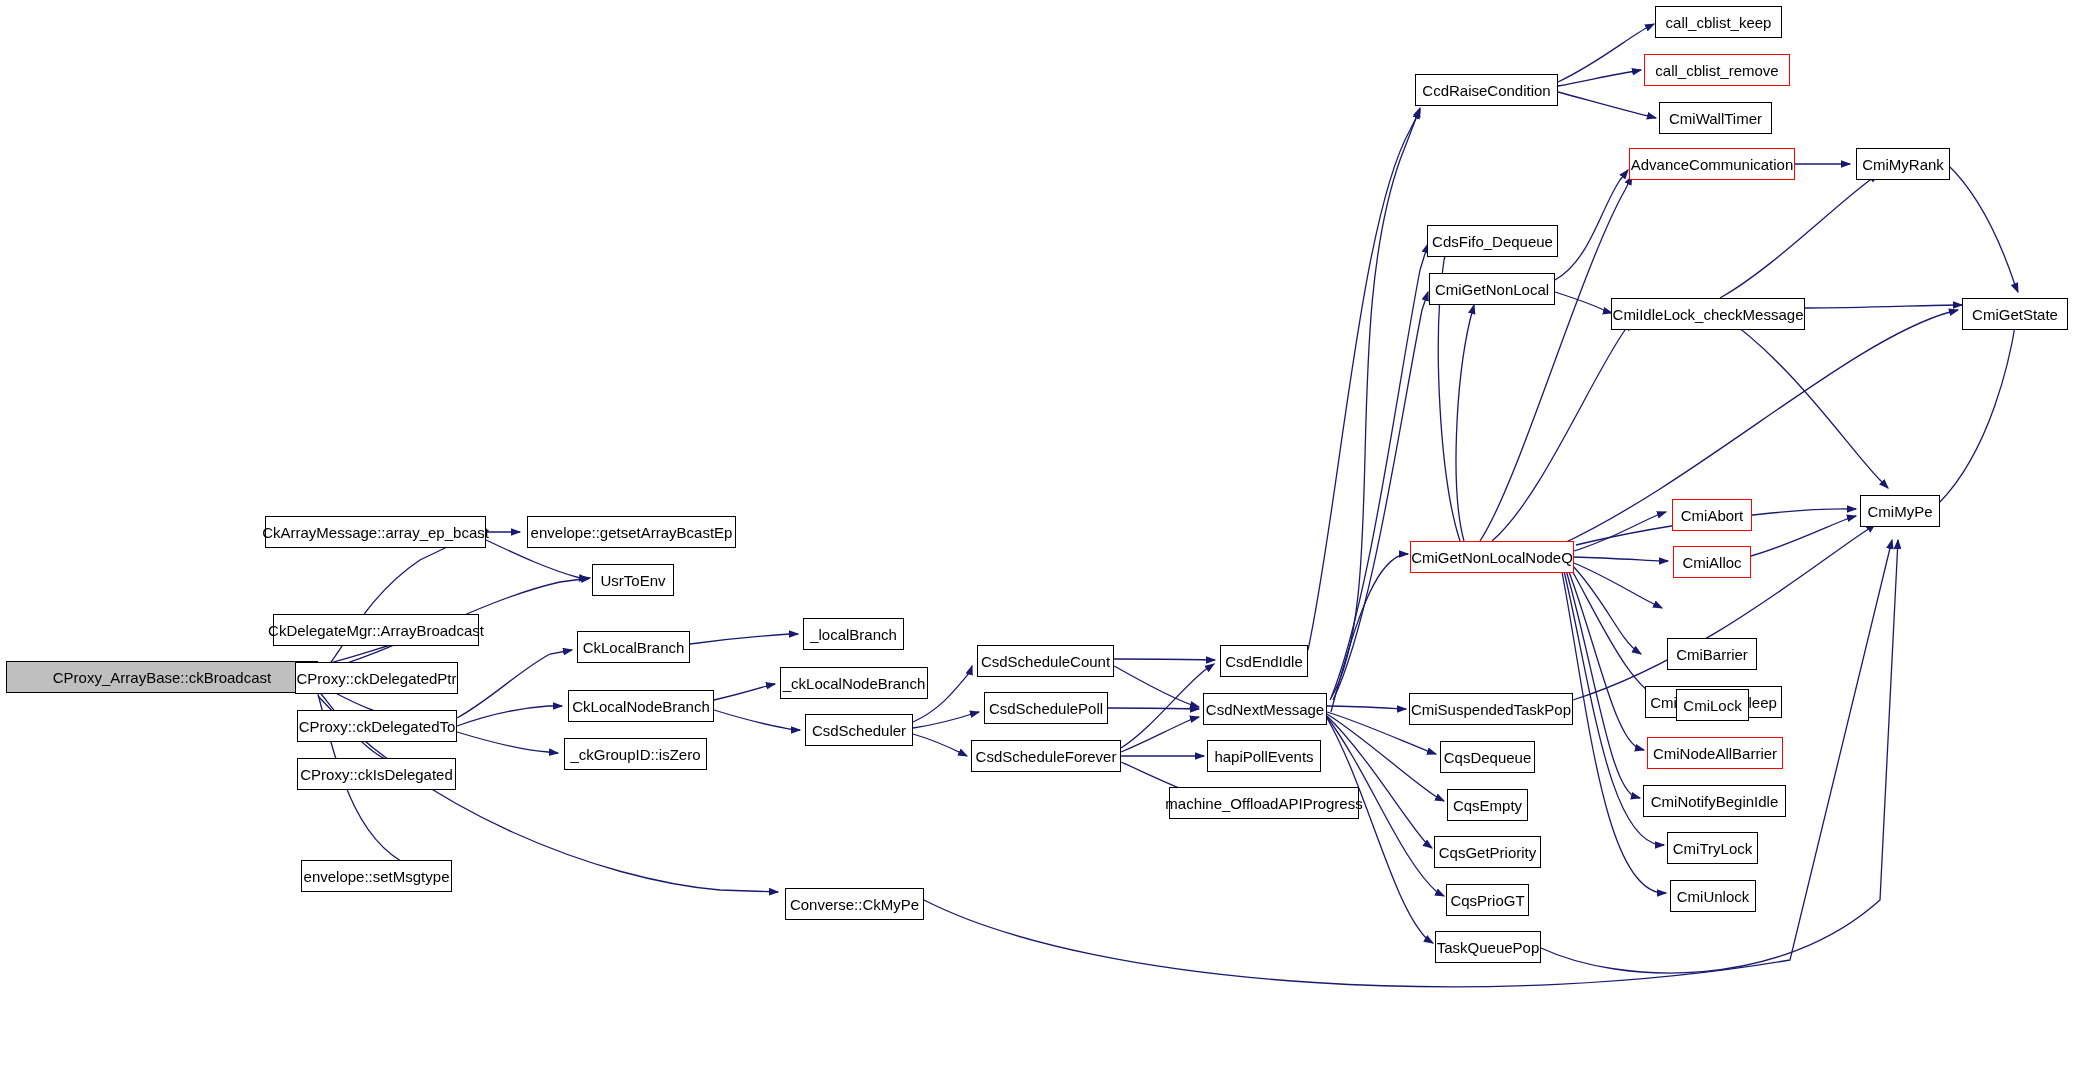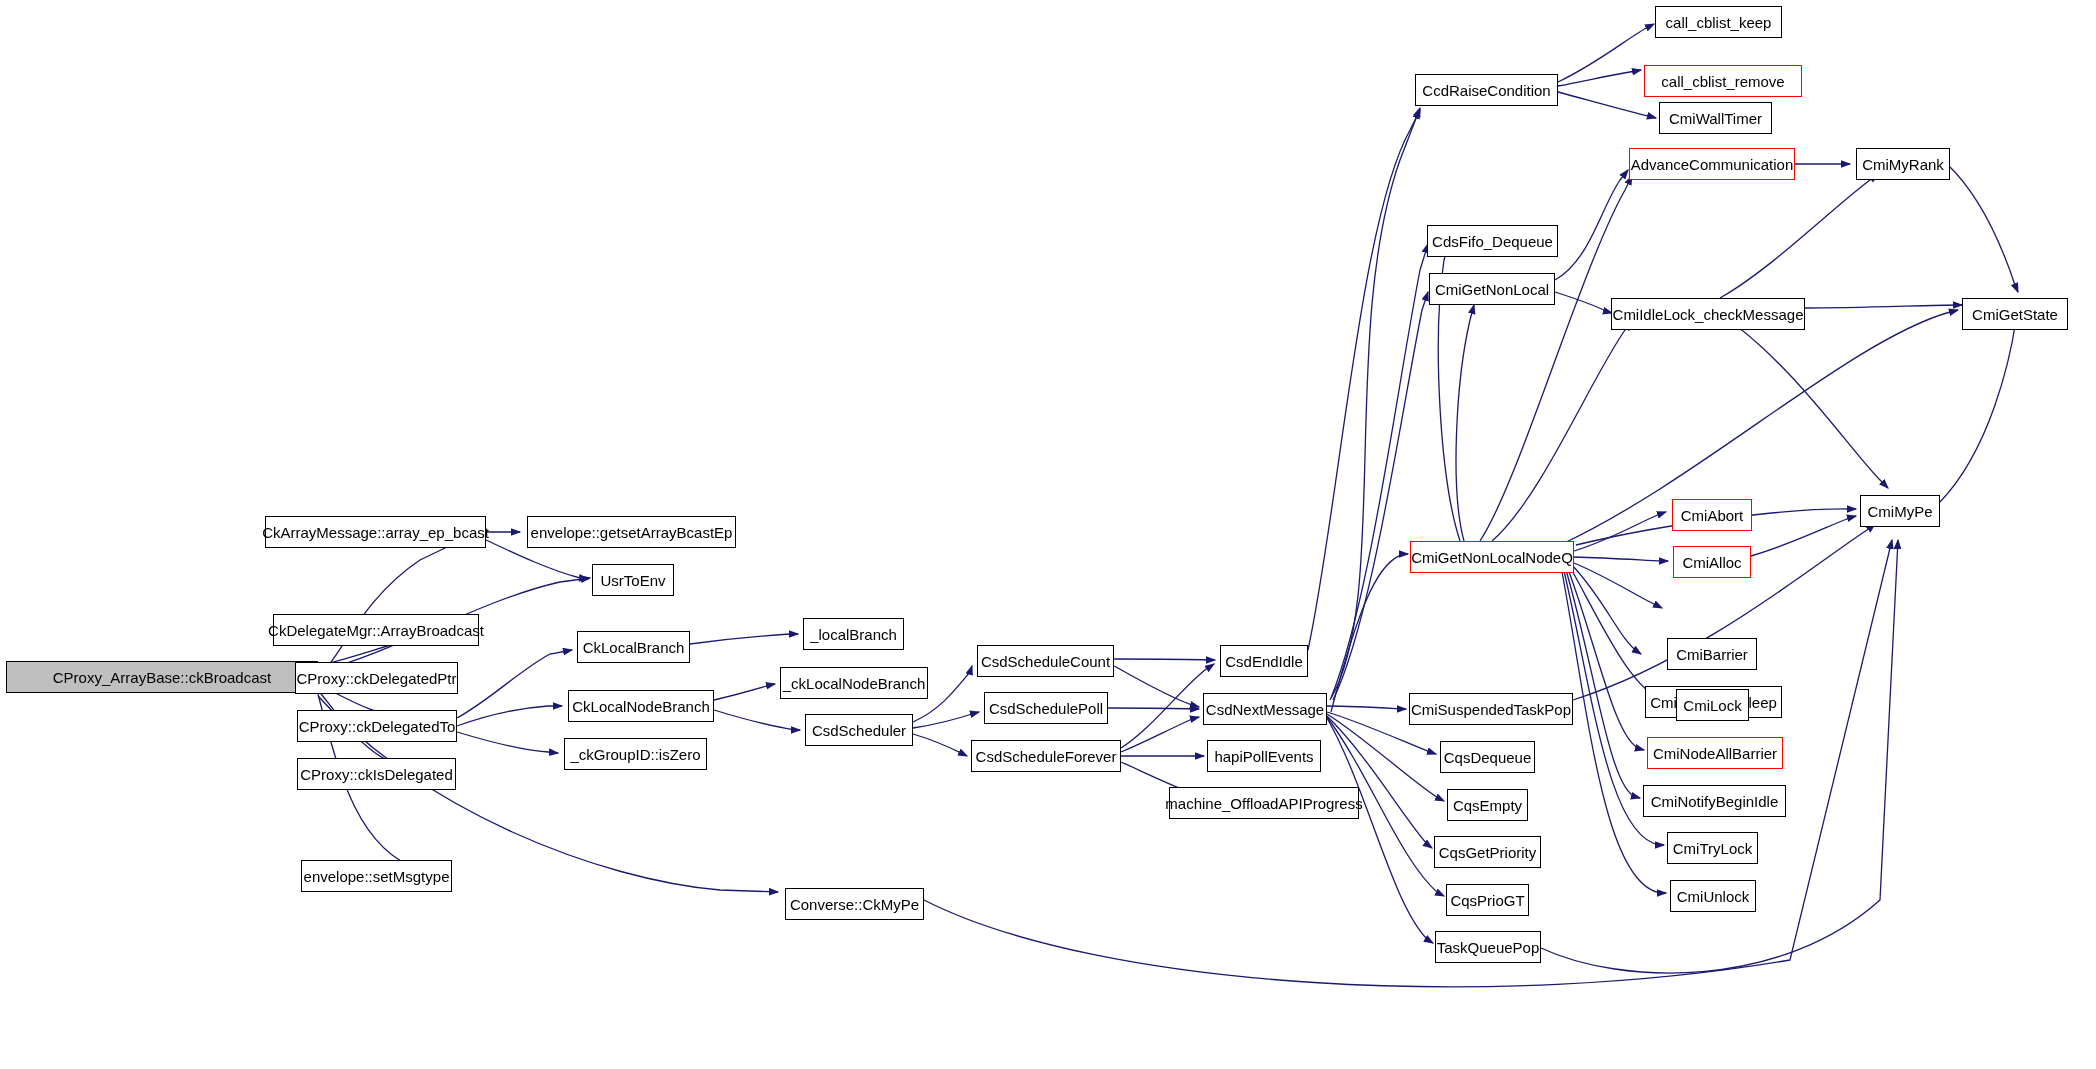--- a/index.html
+++ b/index.html
@@ -214,21 +214,21 @@
       </div>
       <div class="node" style="left: 1435px; top: 931px; width: 106px;">
         <span class="node-label">TaskQueuePop</span>
       </div>
       <div class="node" style="left: 1415px; top: 74px; width: 143px;">
         <span class="node-label">CcdRaiseCondition</span>
       </div>
       <div class="node" style="left: 1655px; top: 6px; width: 127px;">
         <span class="node-label">call_cblist_keep</span>
       </div>
-      <div class="node red" style="left: 1644px; top: 65px; width: 158px;">
+      <div class="node red" style="left: 1644px; top: 54px; width: 146px;">
         <span class="node-label">call_cblist_remove</span>
       </div>
       <div class="node" style="left: 1659px; top: 102px; width: 113px;">
         <span class="node-label">CmiWallTimer</span>
       </div>
       <div class="node" style="left: 1427px; top: 225px; width: 131px;">
         <span class="node-label">CdsFifo_Dequeue</span>
       </div>
       <div class="node" style="left: 1429px; top: 273px; width: 126px;">
         <span class="node-label">CmiGetNonLocal</span>

